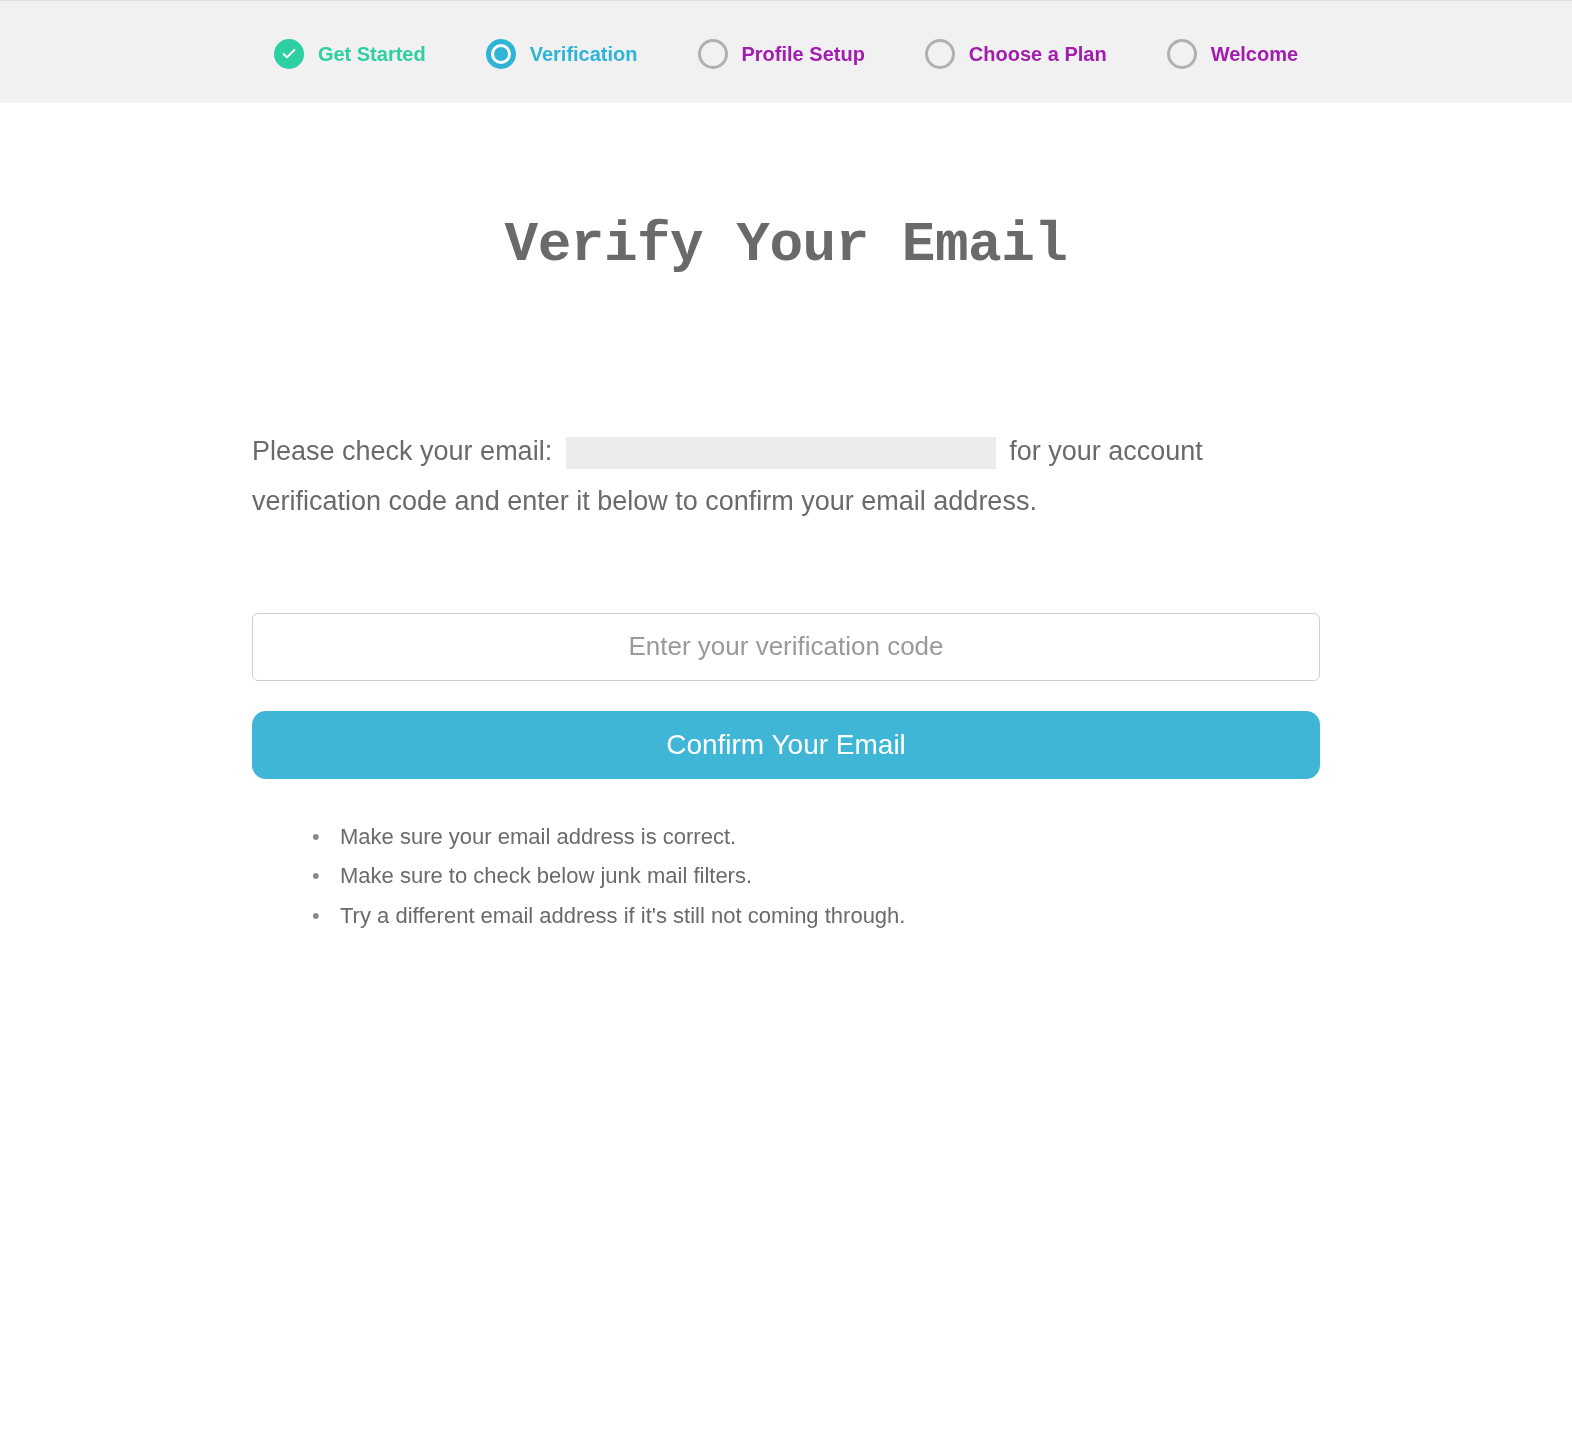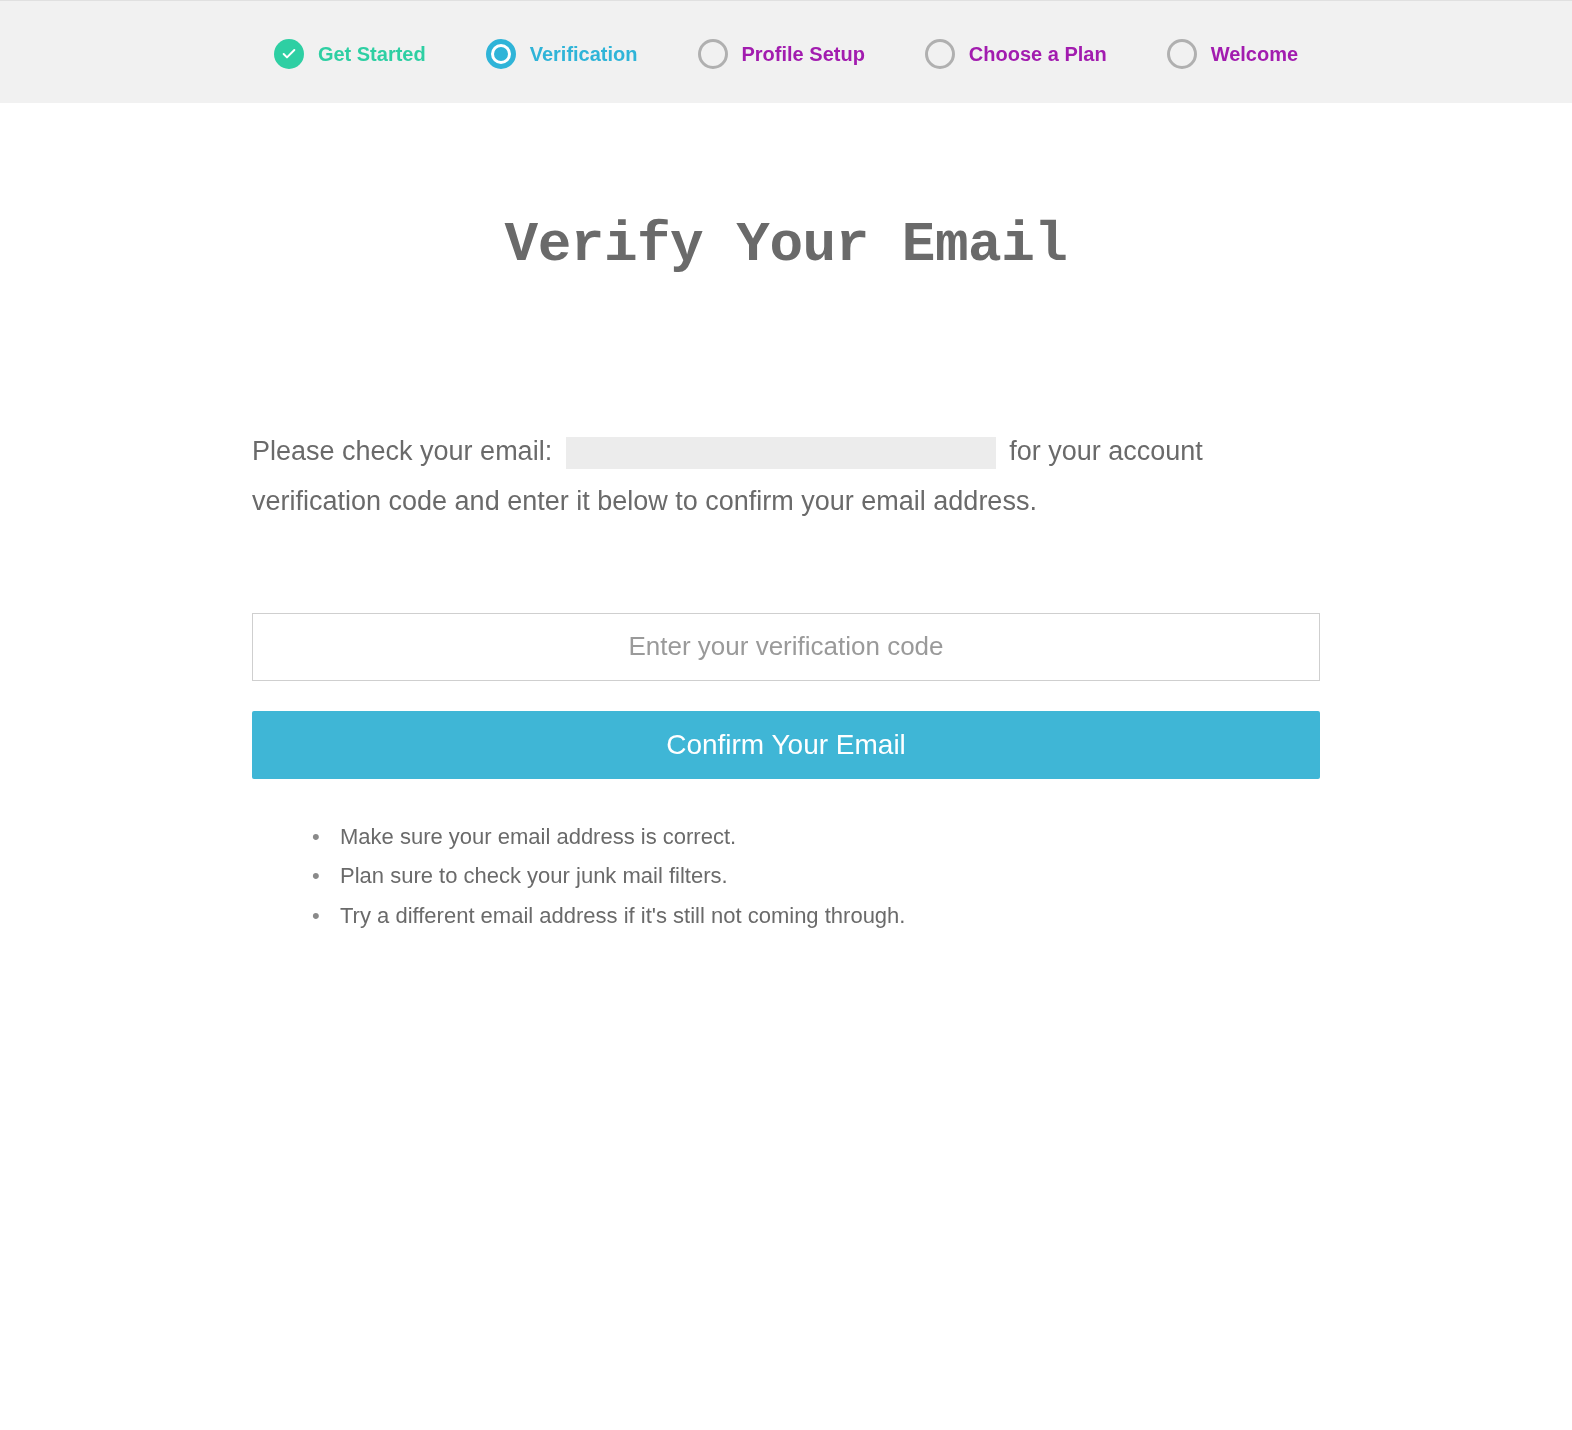--- a/index.html
+++ b/index.html
@@ -95,36 +95,36 @@
       background: #ececec;
       width: 430px;
       height: 32px;
       vertical-align: middle;
       margin: 0 6px;
     }
     .code-input {
       width: 100%;
       height: 68px;
       border: 1px solid #cfcfcf;
-      border-radius: 0;
+      border-radius: 6px;
       font-size: 26px;
       text-align: center;
       color: #0c4a6e;
       margin-top: 86px;
       outline: none;
     }
     .code-input::placeholder {
       color: #9a9a9a;
     }
     .confirm-button {
       width: 100%;
       height: 68px;
       background: #3fb6d6;
       border: none;
-      border-radius: 2px;
+      border-radius: 14px;
       color: #ffffff;
       font-size: 28px;
       font-weight: 500;
       margin-top: 30px;
       cursor: pointer;
     }
     .resend-row {
       margin-top: 104px;
       font-size: 27px;
       color: #6a6a6a;
@@ -207,16 +207,16 @@
     <span>for your account verification code and enter it below to confirm your email address.</span>
   </p>
 
   <input type="text" class="code-input" placeholder="Enter your verification code" style="">
 
   <button class="confirm-button">Confirm Your Email</button>
 
 
   <ul class="tips-list">
     <li>Make sure your email address is correct.</li>
-    <li>Plan sure to check your junk mail filters.</li>
+    <li>Make sure to check below junk mail filters.</li>
     <li>Try a different email address if it's still not coming through.</li>
   </ul>
 </div>
 
 </body></html>

